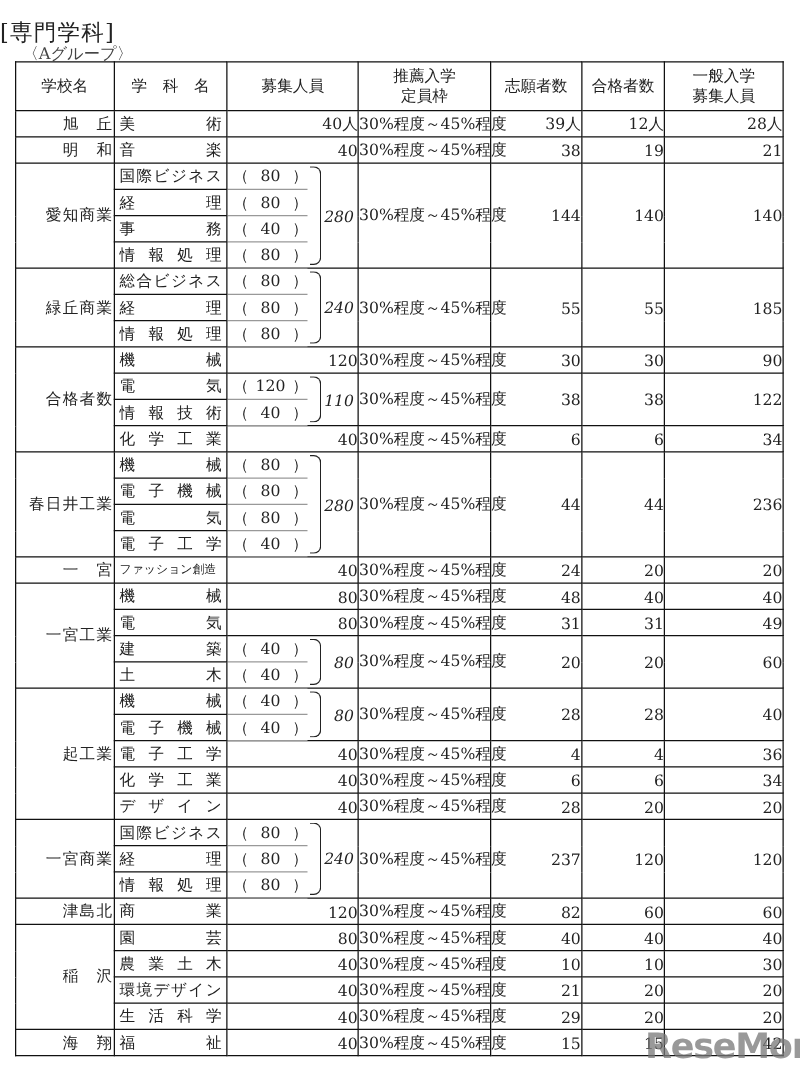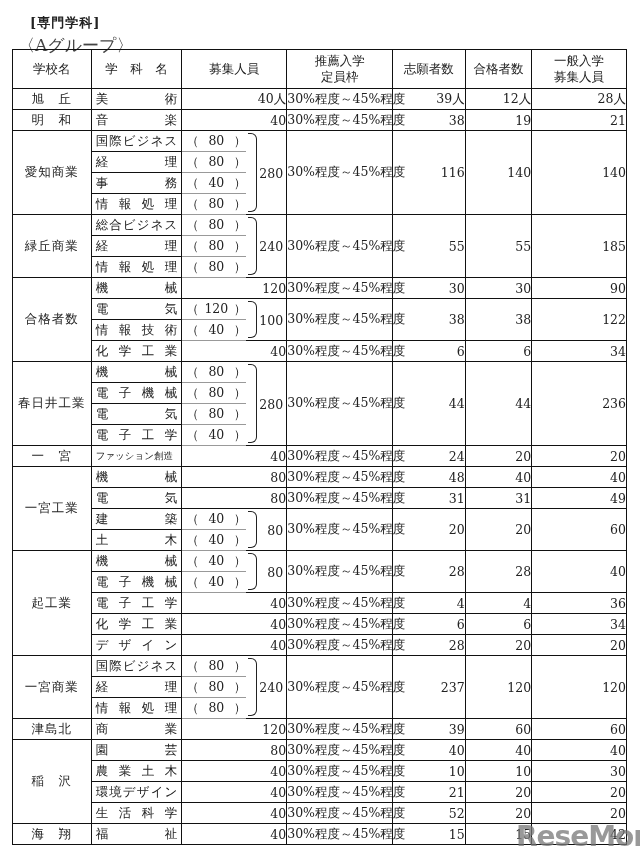--- a/index.html
+++ b/index.html
@@ -1,33 +1,33 @@
 <!DOCTYPE html>
 <html><head>
 <meta charset="utf-8">
 <style>
   html, body { margin:0; padding:0; background:#fff; }
   body { width:640px; height:855px; position:relative; overflow:hidden;
          font-family:"DejaVu Serif","Liberation Serif",serif; color:#222; }
-  .title { position:absolute; left:30px; top:14px; font-size:13px; font-weight:bold; letter-spacing:1px; }
-  .subtitle { position:absolute; left:18px; top:34px; font-size:17px; color:#444; }
+  .title { position:absolute; left:0; top:14px; font-size:18px; font-weight:normal; letter-spacing:1px; }
+  .subtitle { position:absolute; left:18px; top:34px; font-size:13px; color:#444; }
   table.main { position:absolute; left:12px; top:49px; border-collapse:collapse; table-layout:fixed; width:615px;border-radius:28px; }
   table.main td, table.main th { border:1px solid #111; padding:0; font-weight:normal; font-size:12.5px; }
   table.main th { height:38px; text-align:center; line-height:16px; }
   .c1{width:78px} .c2{width:90px} .c3{width:104px} .c4{width:105px} .c5{width:72px} .c6{width:66px} .c7{width:94px}
-  .school { text-align:center; letter-spacing:1px; }
+  .school { text-align:right; letter-spacing:1px; }
   .dept { display:flex; justify-content:space-between; padding:0 4px; height:20px; line-height:20px; }
   .dept.small { font-size:9.5px; justify-content:flex-start;text-align:center; }
   .rec { font-size:9.5px; padding-left:4px; white-space:nowrap; }
   .num { text-align:right; padding-right:14px; }
   .quota-wrap { position:relative; height:100%; }
   .paren { display:flex; justify-content:space-between; width:60px; padding-left:4px; height:20px; line-height:20px; border-bottom:1px solid #999; }
   .paren:last-child { border-bottom:none; }
   .brace { position:absolute; left:66px; top:2px; bottom:2px; width:8px; border:1.5px solid #222; border-left:none; border-radius:0 6px 6px 0; }
-  .total { position:absolute; right:3px; top:50%; transform:translateY(-50%); }
+  .total { position:absolute; right:3px; top:50%; transform:translateY(-50%);font-style:italic; }
   .watermark { position:absolute; left:516px; top:820px; font-family:"DejaVu Sans","Liberation Sans",sans-serif; font-weight:bold; font-size:28px; color:#777; opacity:0.75; letter-spacing:-1px; }
 </style>
 </head>
 <body>
 
 <div class="title">[専門学科]</div>
 <div class="subtitle">〈Aグループ〉</div>
 
 <table class="main">
   <colgroup>
@@ -113,21 +113,21 @@
             <div class="paren">
               <span>（</span>
               <span>80</span>
               <span>）</span>
             </div>
             <div class="brace"></div>
             <span class="total">280</span>
           </div>
         </td>
         <td class="rec" rowspan="4">30%程度～45%程度</td>
-        <td class="num" rowspan="4">116</td>
+        <td class="num" rowspan="4">144</td>
         <td class="num" rowspan="4">140</td>
         <td class="num" rowspan="4">140</td>
       </tr>
       <tr>
         <td style="border-top: 1px solid rgb(153, 153, 153);">
           <div class="dept">
             <span>経</span>
             <span>理</span>
           </div>
         </td>
@@ -233,21 +233,21 @@
               <span>（</span>
               <span>120</span>
               <span>）</span>
             </div>
             <div class="paren">
               <span>（</span>
               <span>40</span>
               <span>）</span>
             </div>
             <div class="brace"></div>
-            <span class="total">100</span>
+            <span class="total">110</span>
           </div>
         </td>
         <td class="rec" rowspan="2">30%程度～45%程度</td>
         <td class="num" rowspan="2">38</td>
         <td class="num" rowspan="2">38</td>
         <td class="num" rowspan="2">122</td>
       </tr>
       <tr>
         <td style="border-top: 1px solid rgb(153, 153, 153);">
           <div class="dept">
@@ -557,21 +557,21 @@
       <tr>
         <td class="school" rowspan="1">津島北</td>
         <td>
           <div class="dept">
             <span>商</span>
             <span>業</span>
           </div>
         </td>
         <td class="num">120</td>
         <td class="rec">30%程度～45%程度</td>
-        <td class="num">39</td>
+        <td class="num">82</td>
         <td class="num">60</td>
         <td class="num">60</td>
       </tr>
       <tr>
         <td class="school" rowspan="4">稲　沢</td>
         <td>
           <div class="dept">
             <span>園</span>
             <span>芸</span>
           </div>
@@ -618,21 +618,21 @@
         <td>
           <div class="dept">
             <span>生</span>
             <span>活</span>
             <span>科</span>
             <span>学</span>
           </div>
         </td>
         <td class="num">40</td>
         <td class="rec">30%程度～45%程度</td>
-        <td class="num">52</td>
+        <td class="num">29</td>
         <td class="num">20</td>
         <td class="num">20</td>
       </tr>
       <tr>
         <td class="school" rowspan="1">海　翔</td>
         <td>
           <div class="dept">
             <span>福</span>
             <span>祉</span>
           </div>

